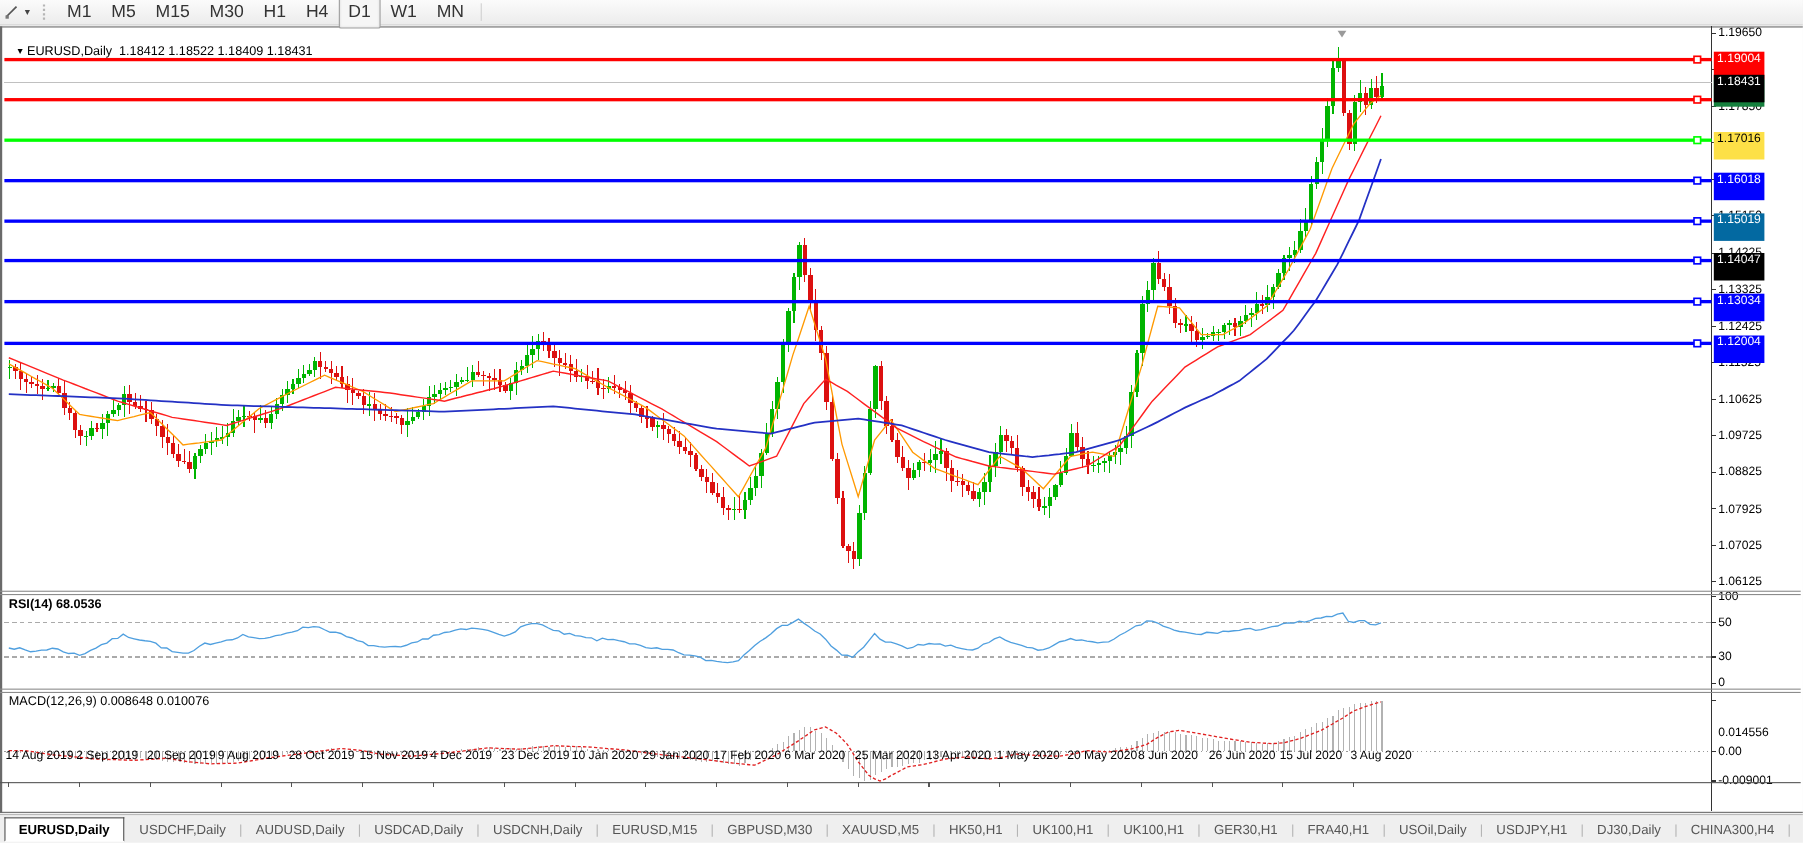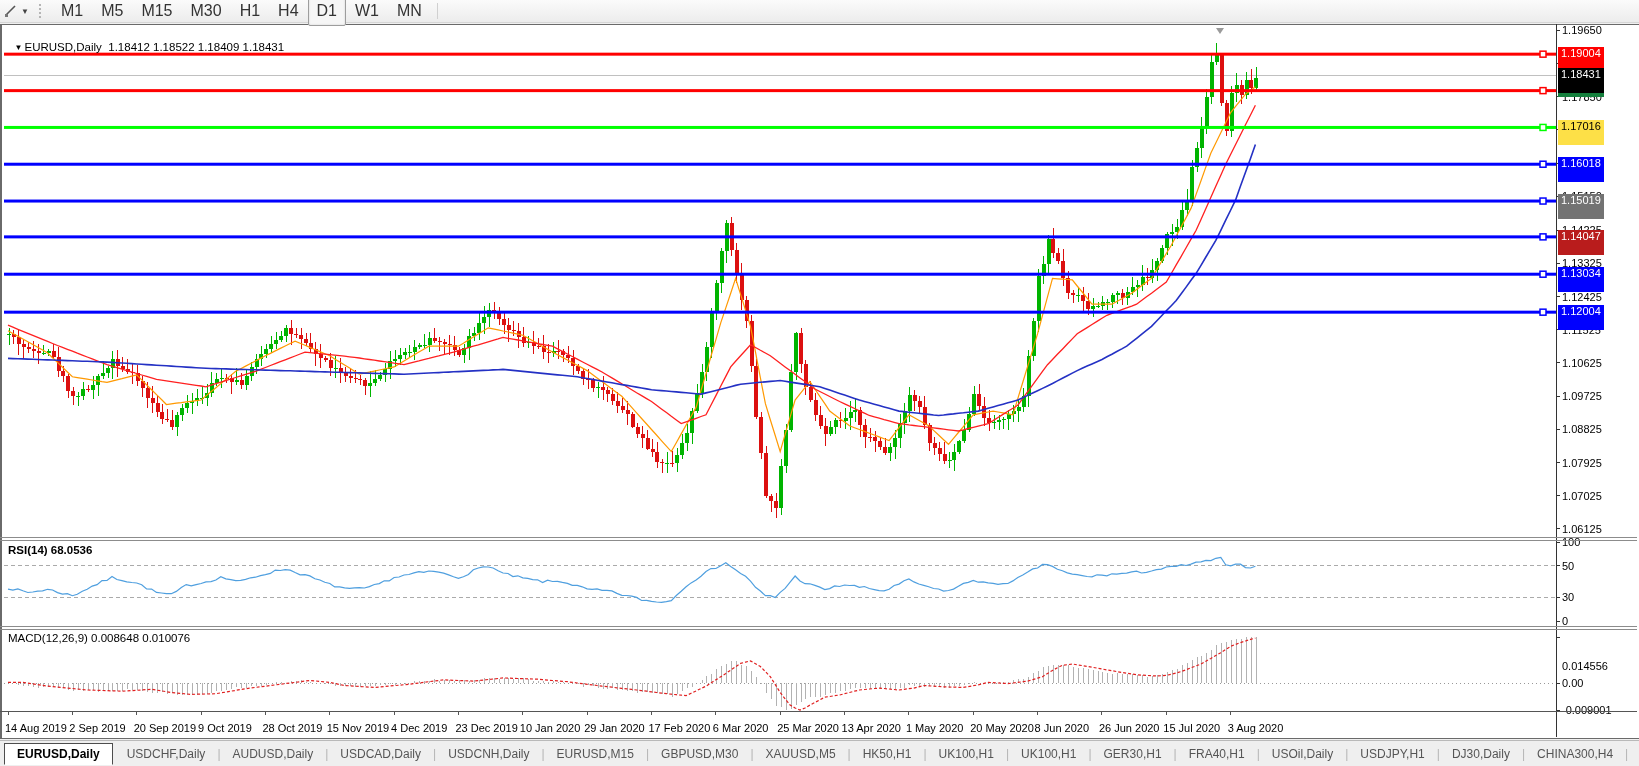--- a/index.html
+++ b/index.html
@@ -16,21 +16,21 @@
   .tf-btn.active{background:#f6f6f6;border-color:#9d9d9d;box-shadow:inset 0 0 2px #cfcfcf;}
   .tb-sep{height:16px;border-left:1px solid #d0d0d0;margin:0 6px;}
   
   .chart-window{position:absolute;top:24px;left:0;width:1637px;height:713px;background:#ffffff;
                 border-left:2px solid #6a6a6a;border-top:1px solid #6a6a6a;border-bottom:1px solid #6a6a6a;z-index:1;}
   #chart-svg{position:absolute;top:0;left:0;z-index:2;}
   .pane-label{position:absolute;font-size:11.5px;color:#000;z-index:4;white-space:pre;}
   .pane-label .dd{font-size:8px;vertical-align:1px;}
   .axis-text{position:absolute;left:1562px;font-size:11px;line-height:12px;color:#000;z-index:3;white-space:nowrap;}
   .hline-label{position:absolute;left:1558px;height:25px;line-height:13px;font-size:11px;padding:0 3px;z-index:5;white-space:nowrap;}
-  .date-label{position:absolute;top:681px;font-size:11px;color:#000;z-index:3;white-space:nowrap;margin-top:41px;}
+  .date-label{position:absolute;top:681px;font-size:11px;color:#000;z-index:3;white-space:nowrap;}
   .splitter{position:absolute;left:0;width:1637px;height:1px;background:#8c8c8c;z-index:4;}
   
   .tabbar{position:absolute;top:740px;left:0;width:100%;height:26px;background:#efefef;border-top:1px solid #b9b9b9;
           display:flex;align-items:center;z-index:10;overflow:hidden;}
   .tab{height:20px;display:flex;align-items:center;padding:0 12px;font-size:12px;color:#555;white-space:nowrap;cursor:default;}
   .tab.active{background:#ffffff;border:1px solid #4d4d4d;border-bottom-color:#fff;color:#000;font-weight:bold;margin:0 2px 0 4px;}
   .tab-sep{color:#b5b5b5;font-size:12px;}
 </style>
 </head>
 <body>
@@ -921,36 +921,36 @@
     <div class="axis-text" style="top:356.9943750000007px">1.10625</div>
     <div class="axis-text" style="top:390.1656750000002px">1.09725</div>
     <div class="axis-text" style="top:423.3369750000006px">1.08825</div>
     <div class="axis-text" style="top:456.50827500000014px">1.07925</div>
     <div class="axis-text" style="top:489.67957500000057px">1.07025</div>
     <div class="axis-text" style="top:522.8508750000001px">1.06125</div>
     <div class="hline-label" style="top:47.1695720000007px;background:#ff0000;color:#ffffff">1.19004</div>
     <div class="hline-label" style="top:72px;background:#15803d;color:#ffffff">1.18015</div>
     <div class="hline-label" style="top:120.44128799999999px;background:#fde047;color:#000000">1.17016</div>
     <div class="hline-label" style="top:157.22457400000076px;background:#0000ff;color:#ffffff">1.16018</div>
-    <div class="hline-label" style="top:194.04471700000067px;background:#737373;color:#ffffff">1.15019</div>
-    <div class="hline-label" style="top:229.86972100000003px;background:#b91c1c;color:#ffffff">1.14047</div>
+    <div class="hline-label" style="top:194.04471700000067px;background:#0369a1;color:#ffffff">1.15019</div>
+    <div class="hline-label" style="top:229.86972100000003px;background:#000000;color:#ffffff">1.14047</div>
     <div class="hline-label" style="top:267.2058620000007px;background:#0000ff;color:#ffffff">1.13034</div>
     <div class="hline-label" style="top:305.1685720000005px;background:#0000ff;color:#ffffff">1.12004</div>
     <div class="hline-label" style="top:68.28863300000012px;background:#000;color:#fff">1.18431</div>
     <div class="axis-text" style="top:536px">100</div>
     <div class="axis-text" style="top:559.7px">50</div>
     <div class="axis-text" style="top:591.3px">30</div>
     <div class="axis-text" style="top:615px">0</div>
     <div class="axis-text" style="top:660px">0.014556</div>
     <div class="axis-text" style="top:677px">0.00</div>
     <div class="axis-text" style="top:704px">-0.009001</div>
     <div class="date-label" style="left:5px">14 Aug 2019</div>
     <div class="date-label" style="left:69.35000000000001px">2 Sep 2019</div>
     <div class="date-label" style="left:133.70000000000002px">20 Sep 2019</div>
-    <div class="date-label" style="left:198.05px">9 Oct 2019</div>
+    <div class="date-label" style="left:198.05px">9 Aug 2019</div>
     <div class="date-label" style="left:262.40000000000003px">28 Oct 2019</div>
     <div class="date-label" style="left:326.75px">15 Nov 2019</div>
     <div class="date-label" style="left:391.1px">4 Dec 2019</div>
     <div class="date-label" style="left:455.45px">23 Dec 2019</div>
     <div class="date-label" style="left:519.8000000000001px">10 Jan 2020</div>
     <div class="date-label" style="left:584.15px">29 Jan 2020</div>
     <div class="date-label" style="left:648.5px">17 Feb 2020</div>
     <div class="date-label" style="left:712.85px">6 Mar 2020</div>
     <div class="date-label" style="left:777.2px">25 Mar 2020</div>
     <div class="date-label" style="left:841.5500000000001px">13 Apr 2020</div>

